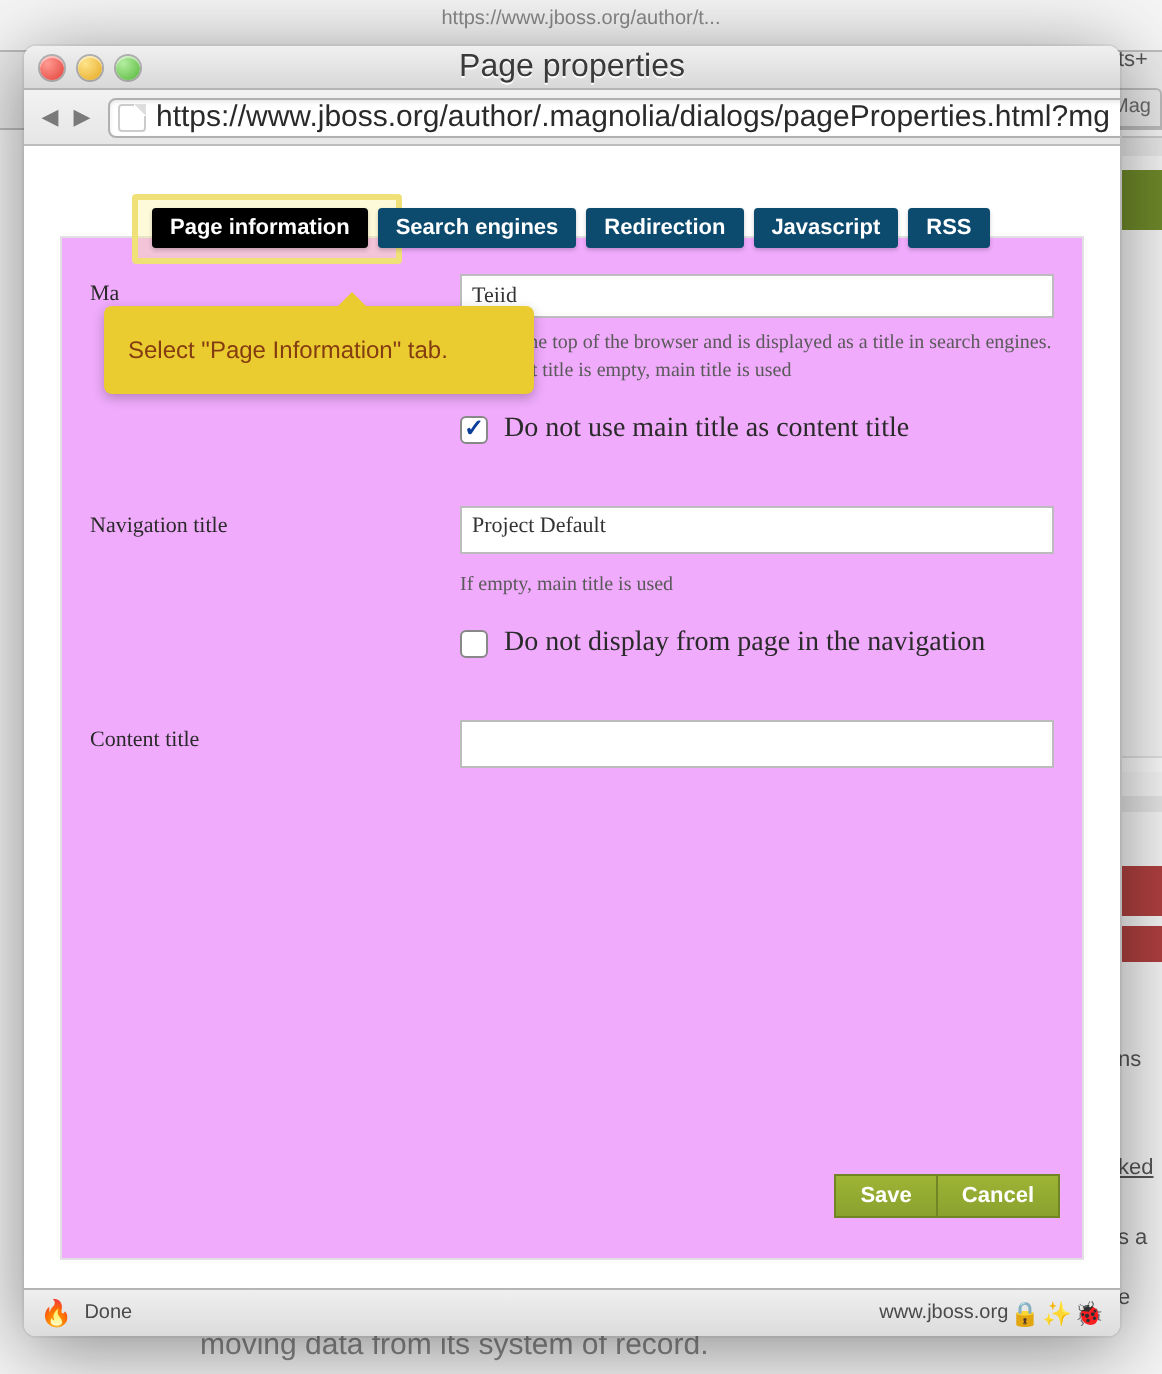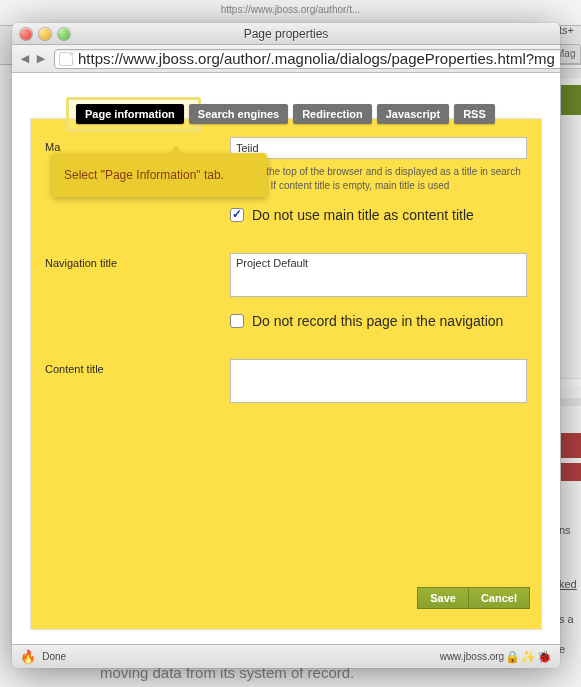--- a/index.html
+++ b/index.html
@@ -78,21 +78,21 @@
   }
   .light.red { background: radial-gradient(circle at 30% 30%, #ff9b93, #e24138); }
   .light.yellow { background: radial-gradient(circle at 30% 30%, #ffe48a, #e3a821); }
   .light.green { background: radial-gradient(circle at 30% 30%, #b4eea0, #55b63a); }
   .window-title {
     position: absolute;
     left: 0; right: 0;
     text-align: center;
     color: #3a3a3a;
     text-shadow: 0 1px 0 #fff;
-    font-size: 12px;
+    font-size: 16px;
     pointer-events: none;
   }
 
   
   .toolbar {
     height: 28px;
     background: linear-gradient(#f2f2f2, #e6e6e6);
     border-bottom: 1px solid #bdbdbd;
     display: flex;
     align-items: center;
@@ -156,35 +156,36 @@
   
   .dialog-content {
     position: absolute;
     top: 50px; bottom: 24px; left: 0; right: 0;
     background: #fff;
   }
   .form-panel {
     position: absolute;
     left: 18px; right: 18px; top: 45px; bottom: 14px;
     border: 1px solid #e0e0e0;
-    background: #fde047;
+    background: #f0abfc;
+    font-family: Liberation Serif, serif;
   }
 
   
   .tabs-row {
     position: absolute;
     top: 31px;
     left: 0; right: 0;
     display: flex;
     gap: 5px;
     padding-left: 64px;
     z-index: 5;
   }
   .tab {
-    background: #737373;
+    background: #0c4a6e;
     color: #fff;
     font-size: 11px;
     font-weight: bold;
     padding: 4px 9px;
     border-radius: 2px;
     cursor: pointer;
     box-shadow: 0 1px 2px rgba(0,0,0,0.2);
   }
   .tab.active {
     background: #000000;
@@ -249,21 +250,21 @@
     font-size: 11px;
     padding: 3px 5px;
     color: #333;
     font-family: inherit;
   }
   .text-input.square {
     height: 22px;
   }
   .textarea {
     width: 100%;
-    height: 44px;
+    height: 24px;
     border: 1px solid #bcbcbc;
     background: #fff;
     font-size: 11px;
     padding: 3px 5px;
     color: #333;
     font-family: inherit;
     resize: none;
   }
   .hint {
     color: #5a5a5a;
@@ -442,23 +443,24 @@
             </div>
           </div>
         </div>
 
         <div class="section-gap"></div>
 
         <div class="form-row">
           <div class="label-col">Navigation title</div>
           <div class="field-col">
             <textarea class="textarea" style="">Project Default</textarea>
+            <div class="hint">If empty, main title is used</div>
             <div class="check-row">
               <div class="checkbox"></div>
-              <div class="check-label">Do not record this page in the navigation</div>
+              <div class="check-label">Do not display from page in the navigation</div>
             </div>
           </div>
         </div>
 
         <div class="section-gap"></div>
 
         <div class="form-row">
           <div class="label-col">Content title</div>
           <div class="field-col">
             <textarea class="textarea" style=""></textarea>

